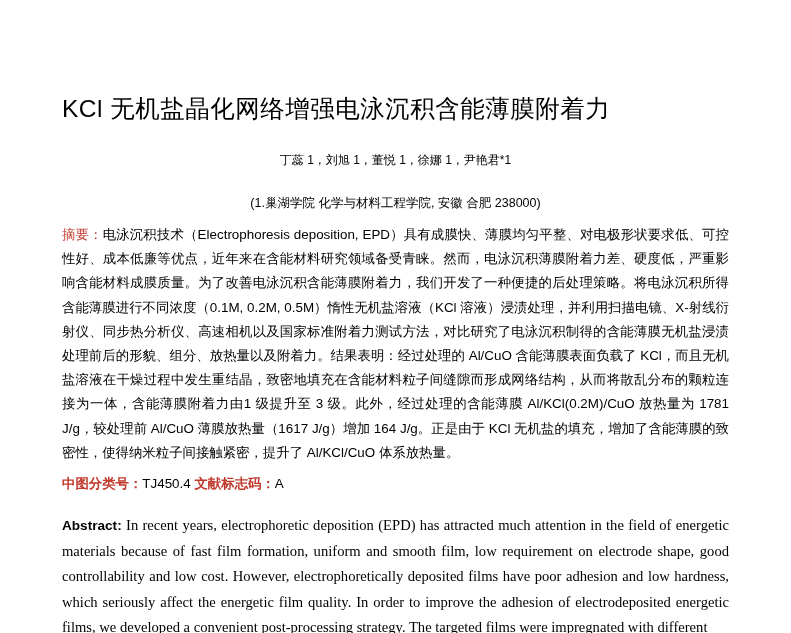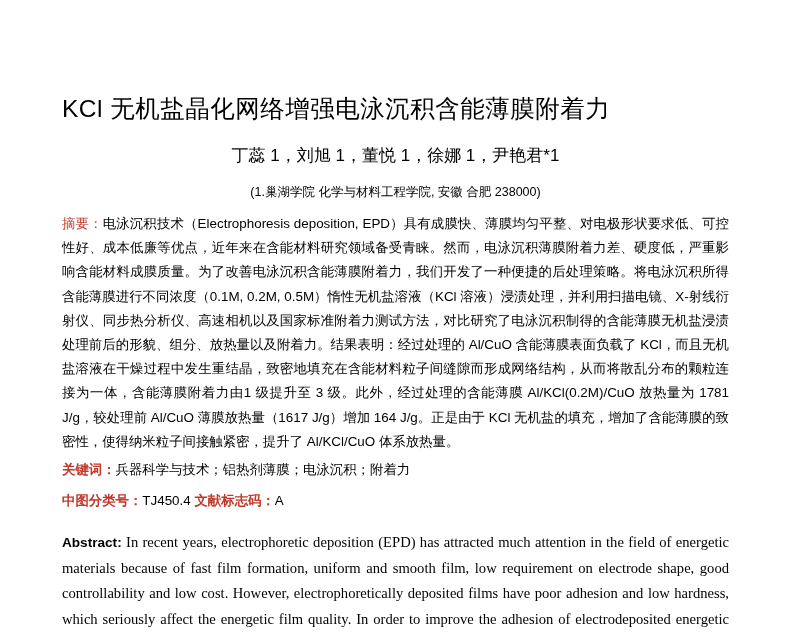--- a/index.html
+++ b/index.html
@@ -25,28 +25,28 @@
   .title-cn {
     margin-top: 92px;
     text-align: left;
     font-family: "Liberation Sans", sans-serif;
     font-size: 24.5px;
     font-weight: 400;
     letter-spacing: 0.5px;
     color: #000;
   }
   .authors {
-    margin-top: 19px;
+    margin-top: 27px;
     text-align: center;
     font-family: "Liberation Sans", sans-serif;
-    font-size: 17px;
+    font-size: 12px;
     color: #000;
   }
   .affiliation {
-    margin-top: 17px;
+    margin-top: 26px;
     text-align: center;
     font-family: "Liberation Sans", sans-serif;
     font-size: 12.5px;
     color: #000;
   }
   .abstract-cn {
     margin-top: 11px;
     font-family: "Liberation Sans", sans-serif;
     font-size: 13.4px;
     line-height: 24.2px;
@@ -111,23 +111,20 @@
   <h1 class="title-cn">KCl 无机盐晶化网络增强电泳沉积含能薄膜附着力</h1>
 
   <div class="authors">丁蕊 1，刘旭 1，董悦 1，徐娜 1，尹艳君*1</div>
 
   <div class="affiliation">(1.巢湖学院 化学与材料工程学院, 安徽 合肥 238000)</div>
 
   <div class="abstract-cn">
     <span class="lbl">摘要：</span><span>电泳沉积技术（Electrophoresis deposition, EPD）具有成膜快、薄膜均匀平整、对电极形状要求低、可控性好、成本低廉等优点，近年来在含能材料研究领域备受青睐。然而，电泳沉积薄膜附着力差、硬度低，严重影响含能材料成膜质量。为了改善电泳沉积含能薄膜附着力，我们开发了一种便捷的后处理策略。将电泳沉积所得含能薄膜进行不同浓度（0.1M, 0.2M, 0.5M）惰性无机盐溶液（KCl 溶液）浸渍处理，并利用扫描电镜、X-射线衍射仪、同步热分析仪、高速相机以及国家标准附着力测试方法，对比研究了电泳沉积制得的含能薄膜无机盐浸渍处理前后的形貌、组分、放热量以及附着力。结果表明：经过处理的 Al/CuO 含能薄膜表面负载了 KCl，而且无机盐溶液在干燥过程中发生重结晶，致密地填充在含能材料粒子间缝隙而形成网络结构，从而将散乱分布的颗粒连接为一体，含能薄膜附着力由1 级提升至 3 级。此外，经过处理的含能薄膜 Al/KCl(0.2M)/CuO 放热量为 1781 J/g，较处理前 Al/CuO 薄膜放热量（1617 J/g）增加 164 J/g。正是由于 KCl 无机盐的填充，增加了含能薄膜的致密性，使得纳米粒子间接触紧密，提升了 Al/KCl/CuO 体系放热量。</span>
   </div>
 
-  <div class="keywords">
-    <span class="lbl">关键词：</span><span>兵器科学与技术；铝热剂薄膜；电泳沉积；附着力</span>
-  </div>
 
   <div class="clc">
     <span class="lbl">中图分类号：</span><span>TJ450.4</span>
     <span class="lbl2">文献标志码：</span><span>A</span>
   </div>
 
 
   <div class="abstract-en">
     <span class="lbl">Abstract:</span>
     <span>In recent years, electrophoretic deposition (EPD) has attracted much attention in the field of energetic materials because of fast film formation, uniform and smooth film, low requirement on electrode shape, good controllability and low cost. However, electrophoretically deposited films have poor adhesion and low hardness, which seriously affect the energetic film quality. In order to improve the adhesion of electrodeposited energetic films, we developed a convenient post-processing strategy. The targeted films were impregnated with different</span>

